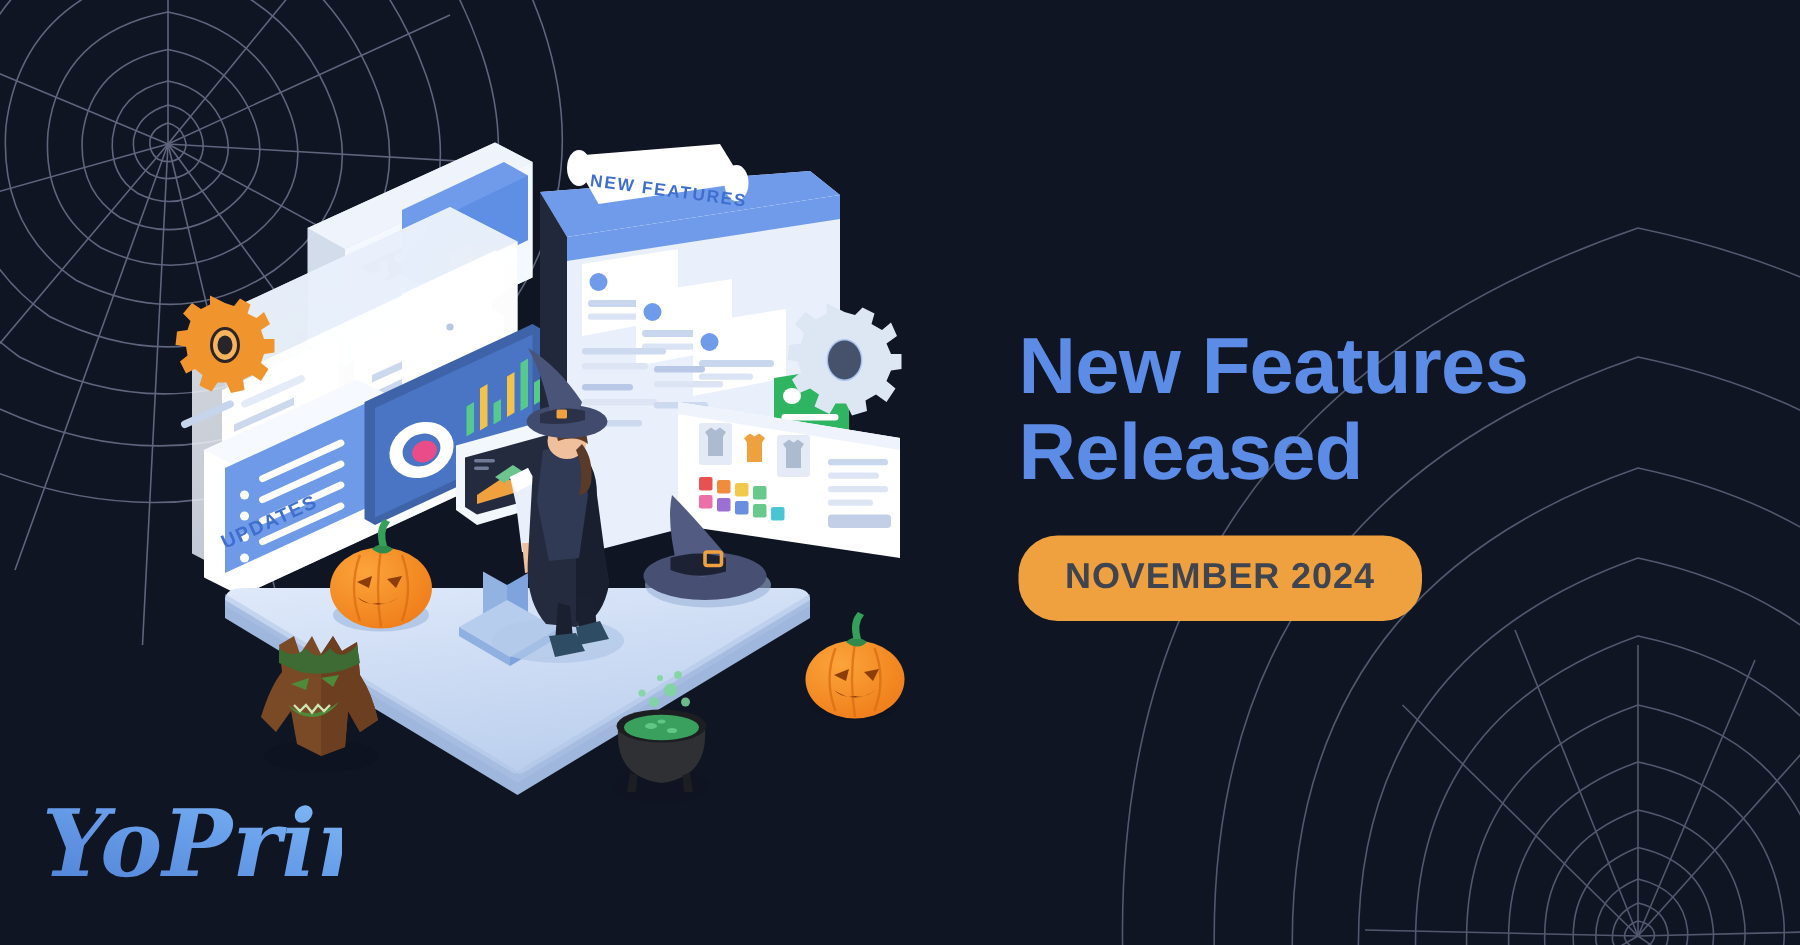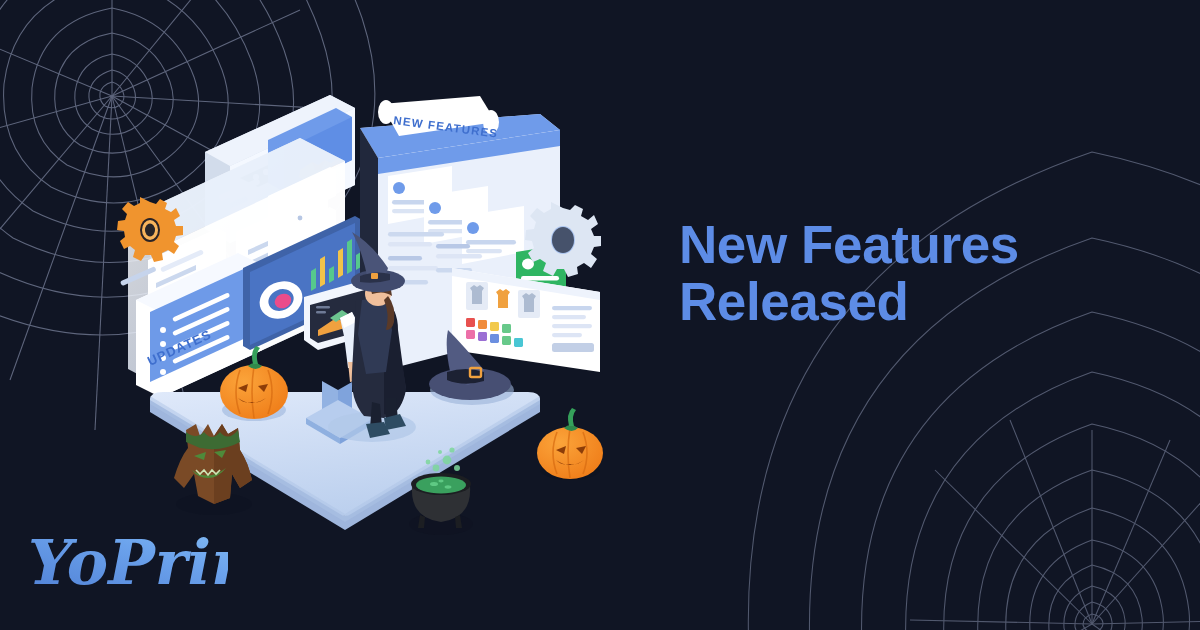--- a/index.html
+++ b/index.html
@@ -485,19 +485,20 @@
       <path d="M194 456 L206 452 L204 460 Z" fill="#4e8a3a"></path>
       <path d="M214 452 L226 450 L222 458 Z" fill="#4e8a3a"></path>
       <path d="M192 470 Q208 482 226 468 Q218 478 208 478 Q198 478 192 470 Z" fill="#4e8a3a"></path>
       <path d="M196 470 L200 474 L204 470 L208 475 L212 470 L216 474 L220 470" fill="none" stroke="#cfe6b5" stroke-width="1.6"></path>
     </g>
   </svg>
 
   <div class="copy">
     <h1 class="headline">New Features
 Released</h1>
+    <button class="date-pill">NOVEMBER 2024</button>
   </div>
 
   <svg class="logo" viewBox="0 0 200 95" width="200" height="95">
     <text class="logo-text" x="0" y="64">YoPrint</text>
   </svg>
 
 </div>
 
 </body></html>

